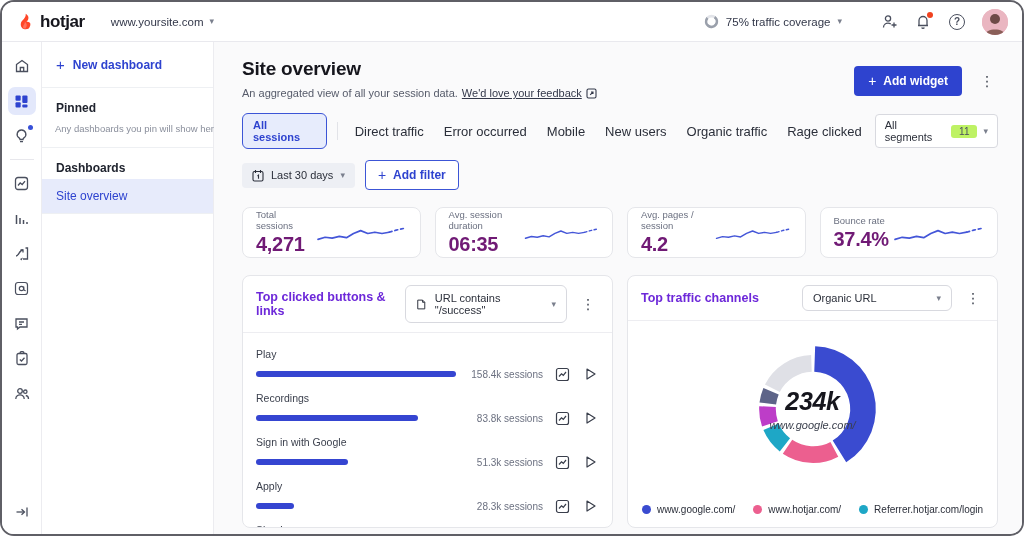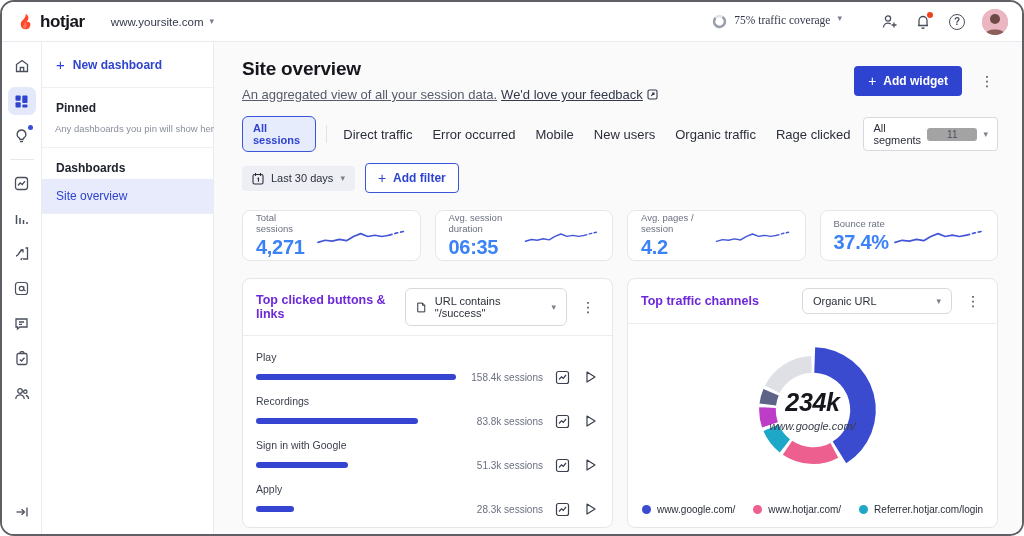--- a/index.html
+++ b/index.html
@@ -7,21 +7,21 @@
   body { font-family:"Liberation Sans", sans-serif; color:#1f2333; }
   .window { width:1024px; height:536px; border:2px solid #5f5f66; border-radius:14px; overflow:hidden; background:#fff; display:flex; flex-direction:column; }
 
   
   .topbar { height:40px; flex:0 0 40px; background:#fff; border-bottom:1px solid #e9e9ee; display:flex; align-items:center; padding:0 14px 0 14px; }
   .brand { display:flex; align-items:center; gap:5px; }
   .brand-name { font-size:17px; font-weight:bold; letter-spacing:-0.4px; color:#16161d; }
   .site-selector { display:flex; align-items:center; gap:6px; margin-left:26px; font-size:11.5px; color:#33384a; cursor:pointer; }
   .caret { font-size:9px; color:#7a7f8d; line-height:1; }
   .topbar-spacer { flex:1; }
-  .coverage { display:flex; align-items:flex-start; gap:7px; font-size:11.5px; color:#33384a; margin-right:22px;font-family:Liberation Serif, serif; }
+  .coverage { display:flex; align-items:center; gap:7px; font-size:11.5px; color:#33384a; margin-right:22px; }
   .tb-icon { position:relative; width:18px; height:18px; display:flex; align-items:center; justify-content:center; margin-left:16px; cursor:pointer; }
   .red-dot { position:absolute; top:-1px; right:-1px; width:6px; height:6px; border-radius:50%; background:#f0421f; }
   .help-circle { width:16px; height:16px; border:1.4px solid #4a4f5e; border-radius:50%; font-size:10px; color:#4a4f5e; display:flex; align-items:center; justify-content:center; font-weight:bold; }
   .avatar { width:26px; height:26px; border-radius:50%; margin-left:16px; overflow:hidden; background:#eab6c1; }
 
   
   .app-body { flex:1; display:flex; min-height:0; }
 
   
   .rail { width:40px; flex:0 0 40px; background:#fff; border-right:1px solid #ececf0; display:flex; flex-direction:column; align-items:center; padding:10px 0 8px; gap:7px; }
@@ -38,41 +38,41 @@
   .sb-section { padding:13px 14px 4px; font-weight:bold; color:#20242f; font-size:12px; }
   .sb-empty { padding:4px 0 13px 13px; color:#8a8f9c; font-size:9.5px; white-space:nowrap; border-bottom:1px solid #eef0f3; }
   .sb-group { border-bottom:1px solid #eef0f3; }
   .sb-item { padding:10px 14px; font-size:12px; color:#3a3f4c; cursor:pointer; }
   .sb-item.selected { background:#e7ebfb; color:#2e43cf; }
 
   
   .main { flex:1; background:#fafafb; padding:16px 24px 6px 28px; display:flex; flex-direction:column; min-width:0; }
   .main-header { display:flex; align-items:flex-start; }
   .page-title { font-size:19px; font-weight:bold; color:#16161d; letter-spacing:-0.2px; }
-  .page-sub { margin-top:7px; font-size:13px; color:#565b6a; display:flex; align-items:center; gap:4px;text-decoration:underline; }
+  .page-sub { margin-top:7px; font-size:11px; color:#565b6a; display:flex; align-items:center; gap:4px; }
   .feedback-link { color:#33384a; text-decoration:underline; cursor:pointer; }
   .hdr-right { margin-left:auto; display:flex; align-items:center; gap:14px; margin-top:8px; }
   .btn-primary { background:#2e43cf; color:#fff; font-size:12px; font-weight:bold; border:none; border-radius:4px; padding:7px 14px; display:flex; align-items:center; gap:7px; cursor:pointer; font-family:inherit; }
   .kebab { color:#3a3f4c; font-size:14px; cursor:pointer; letter-spacing:0; line-height:1; padding:2px 4px; }
 
   .segments-row { margin-top:14px; display:flex; align-items:center; gap:6px; }
   .chip-active { background:#e7ecfc; border:1px solid #3c55d6; color:#2e43cf; font-size:11px; font-weight:bold; border-radius:6px; padding:5px 10px; cursor:pointer; }
   .seg-divider { width:1px; height:18px; background:#e2e3e8; margin:0 4px; }
   .seg-item { font-size:13px; color:#2b2f3a; padding:5px 7px; cursor:pointer; white-space:nowrap; }
   .chip-outline { display:flex; align-items:center; gap:6px; background:#fff; border:1px solid #d8d9df; border-radius:4px; padding:4px 9px; font-size:11px; color:#2b2f3a; cursor:pointer; }
-  .count-badge { background:#a3a3a3; border-radius:3px; padding:1px 20px; font-size:10px; color:#4a4f5e; }
+  .count-badge { background:#bef264; border-radius:3px; padding:1px 8px; font-size:10px; color:#4a4f5e; }
 
   .filter-row { margin-top:11px; display:flex; align-items:center; gap:10px; }
   .date-pill { display:flex; align-items:center; gap:7px; background:#edeff4; border-radius:4px; padding:6px 10px; font-size:11px; color:#2b2f3a; cursor:pointer; }
   .btn-outline { display:flex; align-items:center; gap:7px; background:#fff; border:1px solid #3c55d6; color:#2e43cf; font-size:12px; font-weight:bold; border-radius:4px; padding:6px 12px; cursor:pointer; font-family:inherit; }
 
   .stats-row { margin-top:17px; display:flex; gap:14px; }
   .stat-card { flex:1; background:#fff; border:1px solid #e5e6ea; border-radius:8px; padding:9px 13px; display:flex; align-items:center; justify-content:space-between; height:51px; }
   .stat-label { font-size:9.5px; color:#6b7080; }
-  .stat-value { font-size:20px; font-weight:bold; color:#3b82f6; margin-top:2px; letter-spacing:-0.3px; }
+  .stat-value { font-size:20px; font-weight:bold; color:#701a75; margin-top:2px; letter-spacing:-0.3px; }
   .sparkline path { fill:none; stroke:#4456d8; stroke-width:1.7; stroke-linecap:round; stroke-linejoin:round; }
   .sparkline .sp-dash { stroke-dasharray:3 3; }
 
   .cards-row { margin-top:17px; display:flex; gap:14px; flex:1; min-height:0; }
   .widget-card { flex:1; background:#fff; border:1px solid #e5e6ea; border-radius:8px; display:flex; flex-direction:column; overflow:hidden; min-width:0; }
   .card-header { display:flex; align-items:center; padding:9px 13px; border-bottom:1px solid #ededf1; flex:0 0 auto; }
   .card-title { font-size:12.5px; font-weight:bold; color:#6d28d9; }
   .card-hdr-right { margin-left:auto; display:flex; align-items:center; gap:10px; }
   .select-box { display:flex; align-items:center; gap:8px; border:1px solid #d8d9df; border-radius:6px; background:#fff; padding:6px 10px; font-size:11px; color:#2b2f3a; cursor:pointer; }
   .select-box .caret { margin-left:4px; }

